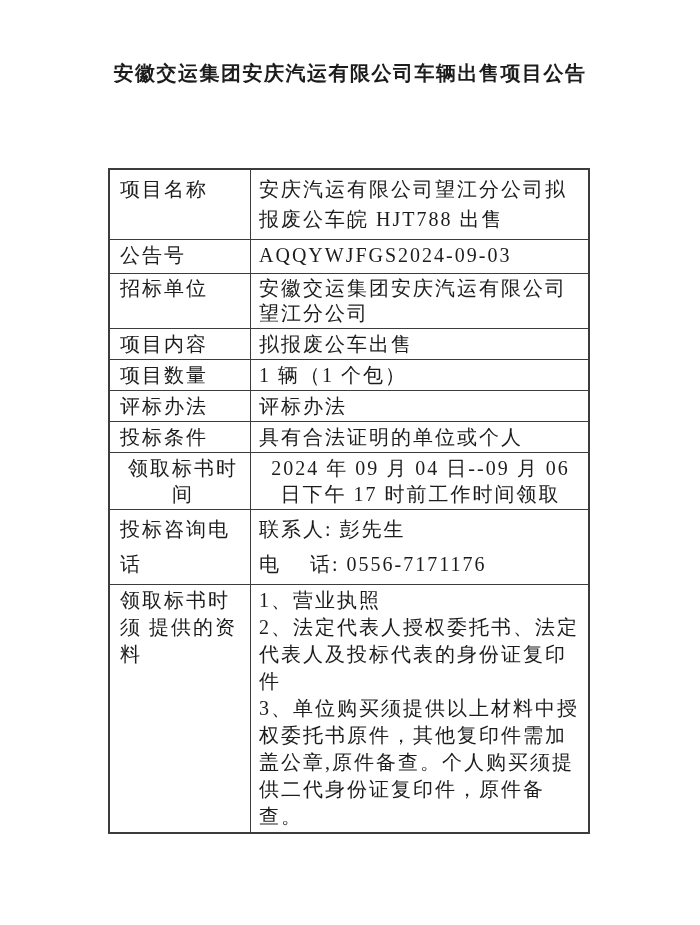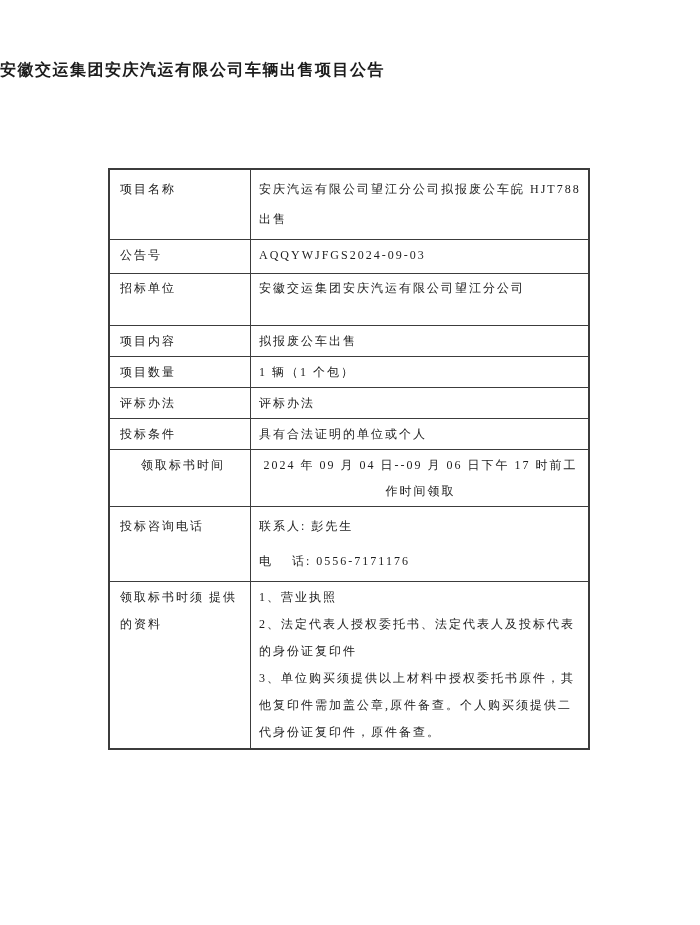--- a/index.html
+++ b/index.html
@@ -13,38 +13,38 @@
     position: relative;
     font-family: "Liberation Serif", "DejaVu Serif", serif;
     color: #1c1c1c;
     overflow: hidden;
   }
   .doc-title {
     position: absolute;
     top: 60px;
     left: 0;
     width: 700px;
-    text-align: left;
-    font-size: 16px;
+    text-align: center;
+    font-size: 20px;
     font-weight: bold;
     letter-spacing: 1.5px;
     margin: 0;
   }
   table.doc-table {
     position: absolute;
     left: 108px;
     top: 168px;
     width: 482px;
     border-collapse: collapse;
     table-layout: fixed;
     border: 2px solid #3c3c3c;
   }
   td {
     border: 1px solid #3c3c3c;
-    font-size: 12px;
+    font-size: 20px;
     vertical-align: top;
     overflow: hidden;
   }
   td.label {
     width: 126px;
     padding: 2px 4px 2px 10px;
     letter-spacing: 2px;
     line-height: 26px;
   }
   td.value {

